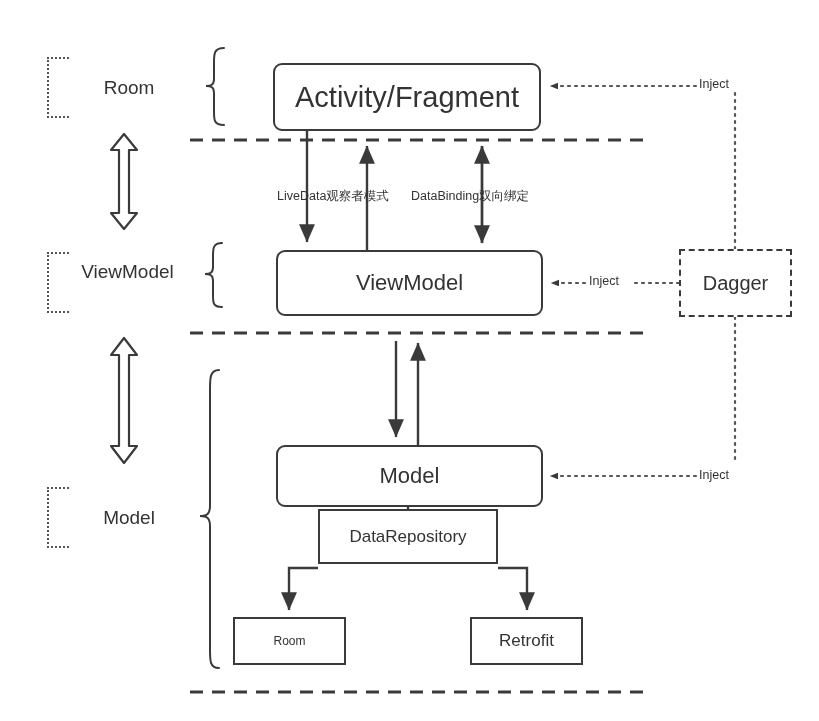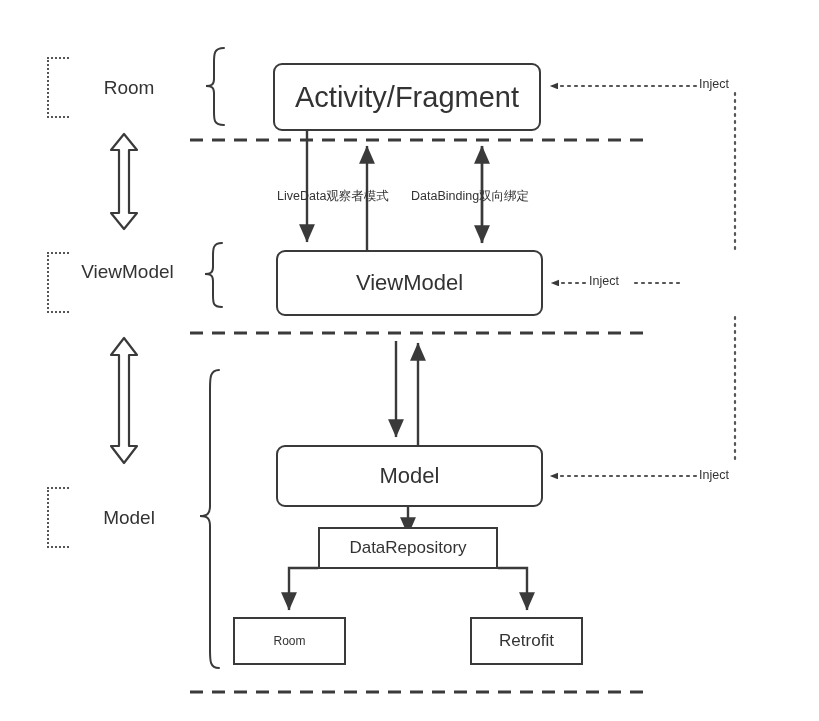--- a/index.html
+++ b/index.html
@@ -39,21 +39,21 @@
     text-align: center;
     white-space: nowrap;
   }
   .node.rounded { border-radius: 9px; }
   .node.sharp   { border-radius: 0; }
   .node.dashed  { border-style: dashed; border-width: 2.5px; }
 
   #node-activity   { left: 273px; top: 63px;  width: 268px; height: 68px;  font-size: 29px; }
   #node-viewmodel  { left: 276px; top: 250px; width: 267px; height: 66px;  font-size: 22px; }
   #node-model      { left: 276px; top: 445px; width: 267px; height: 62px;  font-size: 22px; }
-  #node-repository { left: 318px; top: 527px; width: 180px; height: 42px;  font-size: 17px; }
+  #node-repository { left: 318px; top: 509px; width: 180px; height: 55px;  font-size: 17px; }
   #node-room       { left: 233px; top: 617px; width: 113px; height: 48px;  font-size: 12px; }
   #node-retrofit   { left: 470px; top: 617px; width: 113px; height: 48px;  font-size: 17px; }
   #node-dagger     { left: 679px; top: 249px; width: 113px; height: 68px;  font-size: 20px; }
 
   
   .layer-label {
     position: absolute;
     display: flex;
     align-items: center;
     justify-content: center;
@@ -202,20 +202,21 @@
   <div class="node rounded" id="node-viewmodel">ViewModel</div>
 
   <div class="node rounded" id="node-model">Model</div>
 
   <div class="node sharp" id="node-repository">DataRepository</div>
 
   <div class="node sharp" id="node-room">Room</div>
 
   <div class="node sharp" id="node-retrofit">Retrofit</div>
 
+  <div class="node sharp dashed" id="node-dagger">Dagger</div>
 
   <div class="edge-label" id="lbl-livedata">LiveData观察者模式</div>
 
   <div class="edge-label" id="lbl-databinding">DataBinding双向绑定</div>
 
   <div class="edge-label" id="lbl-inject-top">Inject</div>
 
   <div class="edge-label" id="lbl-inject-mid">Inject</div>
 
   <div class="edge-label" id="lbl-inject-bot">Inject</div>

